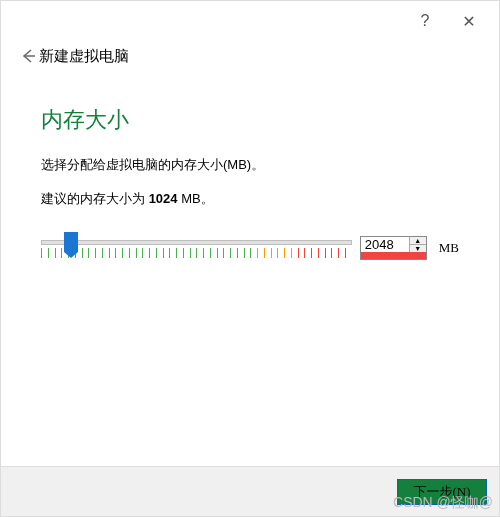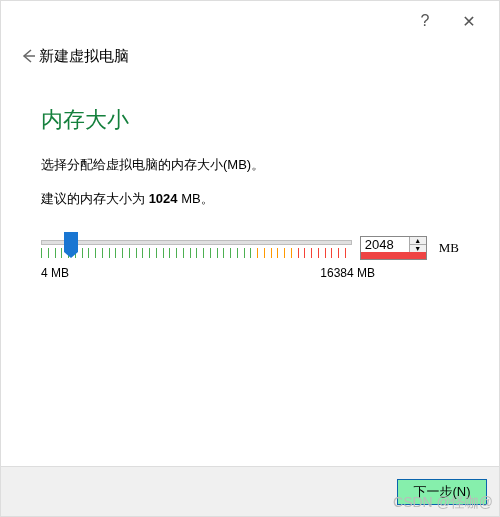--- a/index.html
+++ b/index.html
@@ -104,23 +104,23 @@
     .footer {
       position: absolute; bottom: 0; left: 0; right: 0;
       height: 50px;
       background: #f0f0f0;
       border-top: 1px solid #ddd;
       display: flex; justify-content: flex-end; align-items: center;
       padding-right: 12px; gap: 6px;
     }
     .btn {
       min-width: 90px; height: 26px;
-      background: #86efac;
+      background: #15803d;
       border: 1px solid #aaa;
-      font-family: Liberation Sans, sans-serif; font-size: 13px;
+      font-family: Liberation Serif, serif; font-size: 13px;
       display: flex; align-items: center; justify-content: center;
     }
     .btn.primary { border: 1px solid #0a64ad; }
     .watermark {
       position: absolute; bottom: 4px; right: 6px;
       font-size: 14px; color: #bbb;
     }
   </style>
 </head>
 <body>
@@ -202,23 +202,19 @@
     </div>
     <div class="spinbox">
       <input type="text" value="2048" style="">
       <div class="spinbuttons">
         <div>▲</div>
         <div>▼</div>
       </div>
     </div>
     <span class="unit">MB</span>
   </div>
-  <div class="range-labels">
-    <span>4 MB</span>
-    <span>16384 MB</span>
-  </div>
 </div>
 
 <div class="footer">
   <button class="btn primary">下一步(N)</button>
 </div>
 
 <div class="watermark">CSDN @怪咖@</div>
 
 </body></html>

